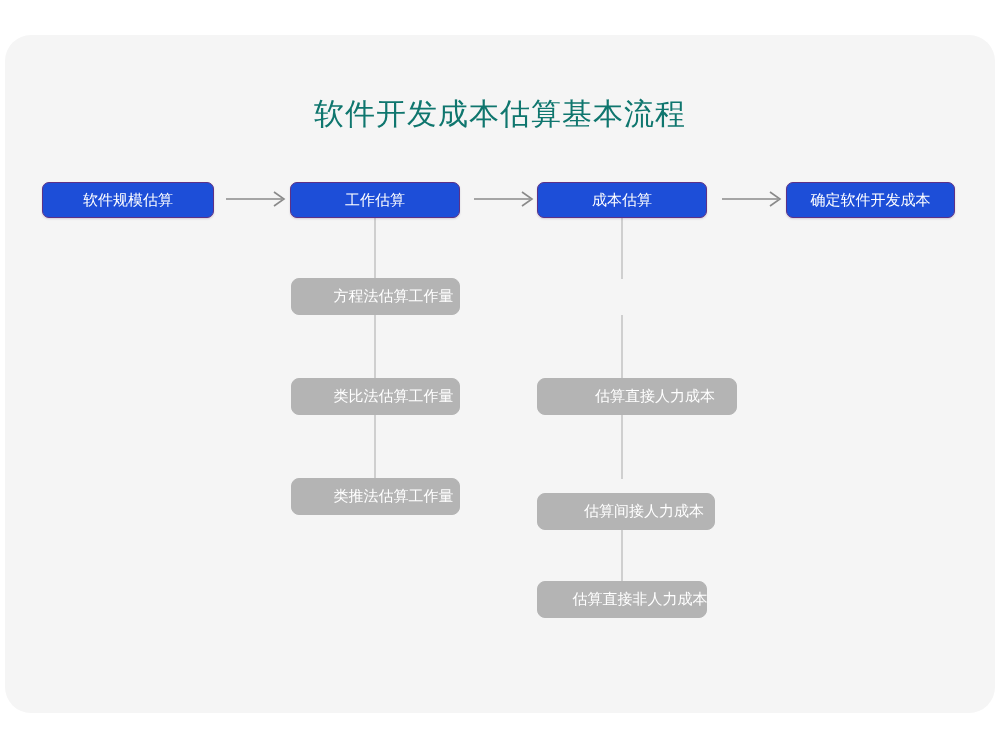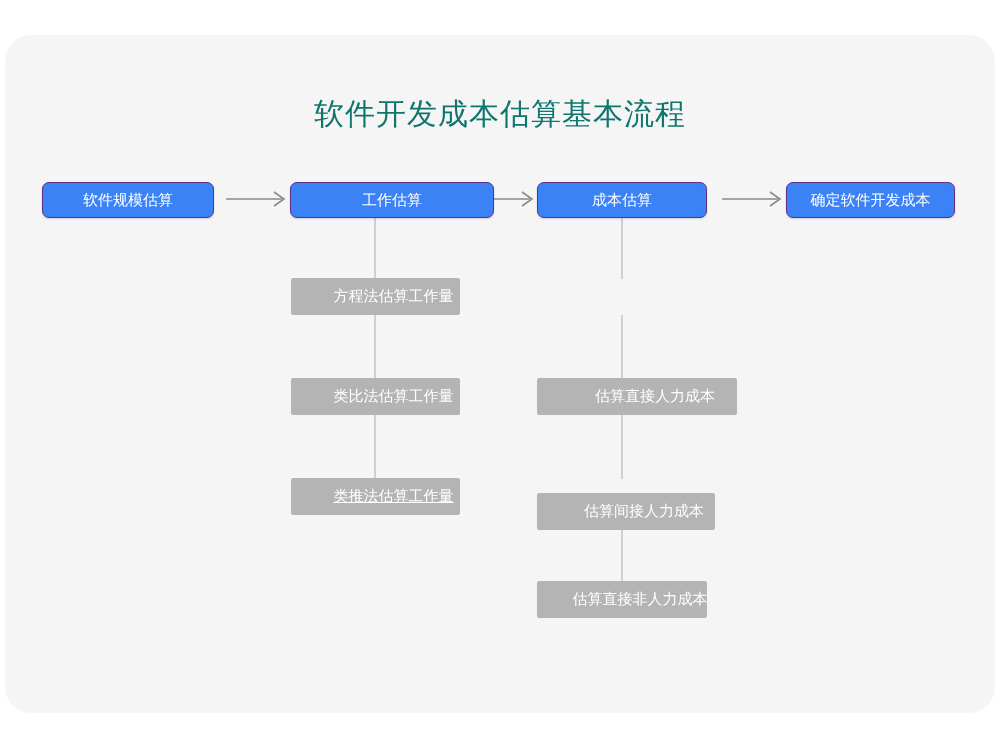--- a/index.html
+++ b/index.html
@@ -51,35 +51,35 @@
     box-sizing: border-box;
     display: flex;
     align-items: center;
     justify-content: center;
     border-radius: 7px;
     white-space: nowrap;
     user-select: none;
   }
 
   .node.primary {
-    background: #3b82f6;
+    background: #1d4ed8;
     border: 1px solid #5d3186;
     color: #ffffff;
     font-size: 15px;
     height: 36px;
     box-shadow: 0 1px 2px rgba(60, 30, 90, 0.18);
   }
 
   .node.secondary {
     background: #b4b4b4;
     border: 1px solid #b4b4b4;
     color: #ffffff;
     font-size: 15px;
     height: 37px;
-    border-radius: 2px;
+    border-radius: 8px;
     padding-left: 36px;
   }
 
   
   .vline {
     position: absolute;
     width: 2px;
     background: #cfcfcf;
   }
 
@@ -126,31 +126,31 @@
 
   <div class="arrow" style="left:720px; top:188px; width:66px;">
     <svg width="62" height="18" viewBox="0 0 62 18">
       <line x1="0" y1="9" x2="56" y2="9" stroke="#8a8a8a" stroke-width="1.6"></line>
       <polyline points="48,2 58,9 48,16" fill="none" stroke="#8a8a8a" stroke-width="1.6"></polyline>
     </svg>
   </div>
 
   <div class="node primary" style="left:42px; top:182px; width:172px;">软件规模估算</div>
 
-  <div class="node primary" style="left:290px; top:182px; width:204px;">工作估算</div>
+  <div class="node primary" style="left:290px; top:182px; width:170px;">工作估算</div>
 
   <div class="node primary" style="left:537px; top:182px; width:170px;">成本估算</div>
 
   <div class="node primary" style="left:786px; top:182px; width:169px;">确定软件开发成本</div>
 
   <div class="node secondary" style="left:291px; top:278px; width:169px;">方程法估算工作量</div>
 
   <div class="node secondary" style="left:291px; top:378px; width:169px;font-family:Liberation Mono, monospace;">类比法估算工作量</div>
 
-  <div class="node secondary" style="left:291px; top:478px; width:169px;text-decoration:underline;">类推法估算工作量</div>
+  <div class="node secondary" style="left:291px; top:478px; width:169px;">类推法估算工作量</div>
 
 
   <div class="node secondary" style="left:537px; top:378px; width:200px;">估算直接人力成本</div>
 
   <div class="node secondary" style="left:537px; top:493px; width:178px;">估算间接人力成本</div>
 
   <div class="node secondary" style="left:537px; top:581px; width:170px;">估算直接非人力成本</div>
 
 </div>
 

